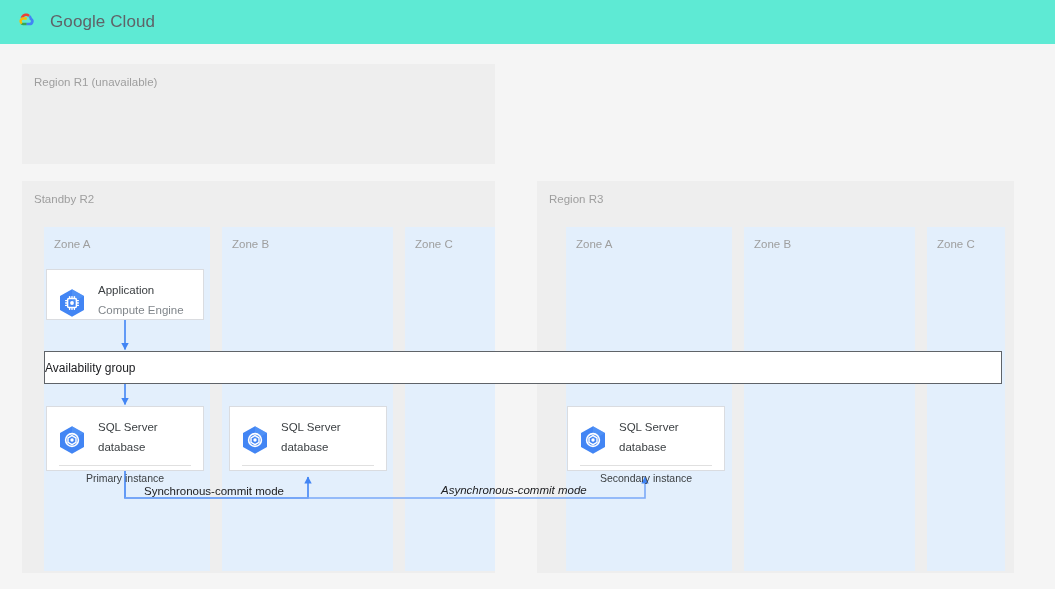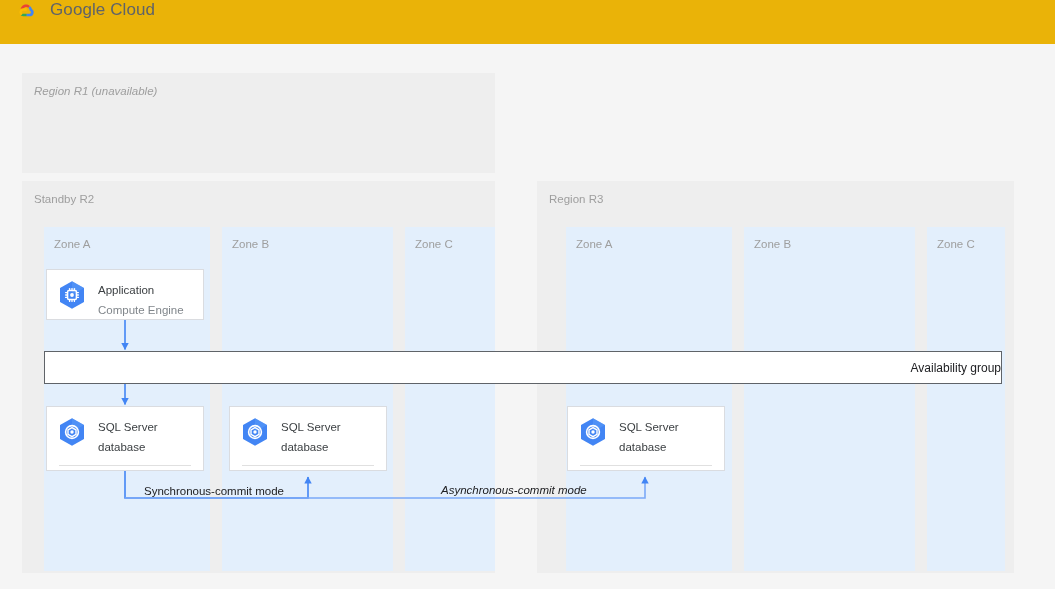--- a/index.html
+++ b/index.html
@@ -13,23 +13,23 @@
     font-family: "Liberation Sans", sans-serif;
     overflow: hidden;
     position: relative;
   }
 
   
   .header {
     position: absolute;
     left: 0; top: 0;
     width: 1055px; height: 44px;
-    background: #eab308;
+    background: #5eead4;
     display: flex;
-    align-items: flex-start;
+    align-items: center;
     padding-left: 14px;
     box-sizing: border-box;
   }
   .gc-logo { width: 26px; height: 26px; flex: none; }
   .gc-title {
     font-size: 17px;
     color: #5f6368;
     margin-left: 10px;
     letter-spacing: 0.1px;
     white-space: nowrap;
@@ -41,21 +41,21 @@
     background: #eeeeee;
     box-sizing: border-box;
   }
   .region-label {
     position: absolute;
     left: 12px; top: 12px;
     font-size: 11.5px;
     color: #9e9e9e;
     white-space: nowrap;
   }
-  #region-r1 { left: 22px; top: 73px;  width: 473px; height: 100px; font-style: italic; }
+  #region-r1 { left: 22px; top: 64px;  width: 473px; height: 100px; }
   #region-r2 { left: 22px; top: 181px; width: 473px; height: 392px; }
   #region-r3 { left: 537px; top: 181px; width: 477px; height: 392px; }
 
   
   .zone {
     position: absolute;
     background: #e3effc;
     box-sizing: border-box;
     padding-left: 46px;
   }
@@ -78,21 +78,21 @@
   
   .card {
     position: absolute;
     background: #ffffff;
     border: 1px solid #dadce0;
     box-sizing: border-box;
     z-index: 5;
   }
   .card-top {
     display: flex;
-    align-items: flex-start;
+    align-items: flex-end;
     padding: 9px 10px 9px 9px;
     box-sizing: border-box;
   }
   .card-icon { width: 32px; height: 32px; flex: none; }
   .card-text { margin-left: 10px; line-height: 1.25; }
   .card-title { font-size: 11.5px; color: #3c4043; white-space: nowrap; }
   .card-sub   { font-size: 11.5px; color: #80868b; white-space: nowrap; }
   .card-divider {
     height: 1px;
     background: #e0e0e0;
@@ -114,21 +114,21 @@
   
   #availability-group {
     position: absolute;
     left: 44px; top: 351px;
     width: 958px; height: 33px;
     background: #ffffff;
     border: 1px solid #5f6368;
     box-sizing: border-box;
     display: flex;
     align-items: center;
-    justify-content: flex-end;
+    justify-content: flex-start;
     z-index: 6;
   }
   #availability-group .ag-label {
     font-size: 12px;
     color: #202124;
     white-space: nowrap;
   }
 
   
   #connectors {
@@ -262,20 +262,21 @@
         <polygon points="16,11.6 20,13.9 20,18.3 16,20.6 12,18.3 12,13.9" fill="none" stroke="#ffffff" stroke-width="1.4"></polygon>
         <circle cx="16" cy="16" r="1.7" fill="#ffffff"></circle>
       </svg>
     </span>
     <span class="card-text">
       <span class="card-title">SQL Server</span><br>
       <span class="card-title">database</span>
     </span>
   </div>
   <div class="card-divider"></div>
+  <div class="card-footer">Primary instance</div>
 </div>
 
 <div class="card" id="card-standby">
   <div class="card-top">
     <span class="card-icon">
       <svg viewBox="0 0 32 32" width="32" height="32" aria-hidden="true">
         <polygon points="16,2.2 28,9.1 28,22.9 16,29.8 4,22.9 4,9.1" fill="#4285f4"></polygon>
         <polygon points="16,2.2 28,9.1 16,16" fill="#5b9bf8" opacity="0.55"></polygon>
         <circle cx="16" cy="16" r="6.4" fill="none" stroke="#ffffff" stroke-width="1.6"></circle>
         <polygon points="16,11.6 20,13.9 20,18.3 16,20.6 12,18.3 12,13.9" fill="none" stroke="#ffffff" stroke-width="1.4"></polygon>
@@ -300,13 +301,14 @@
         <polygon points="16,11.6 20,13.9 20,18.3 16,20.6 12,18.3 12,13.9" fill="none" stroke="#ffffff" stroke-width="1.4"></polygon>
         <circle cx="16" cy="16" r="1.7" fill="#ffffff"></circle>
       </svg>
     </span>
     <span class="card-text">
       <span class="card-title">SQL Server</span><br>
       <span class="card-title">database</span>
     </span>
   </div>
   <div class="card-divider"></div>
+  <div class="card-footer">Secondary instance</div>
 </div>
 
 </body></html>

